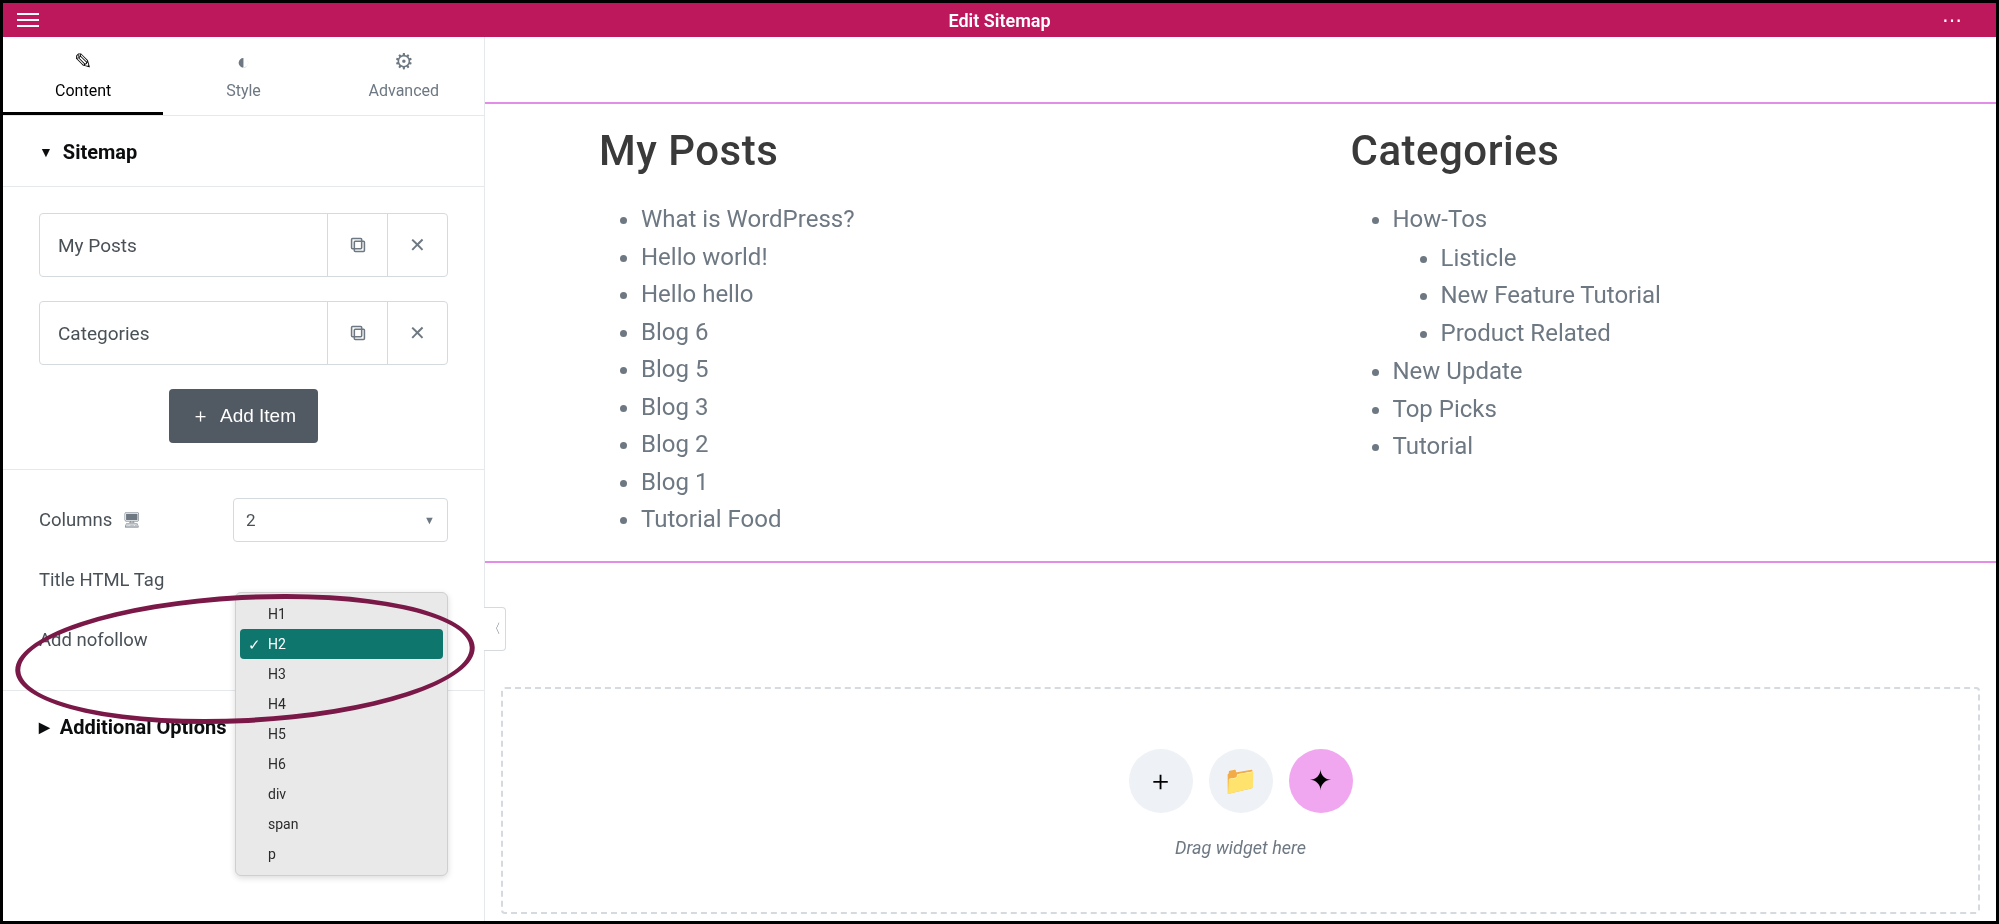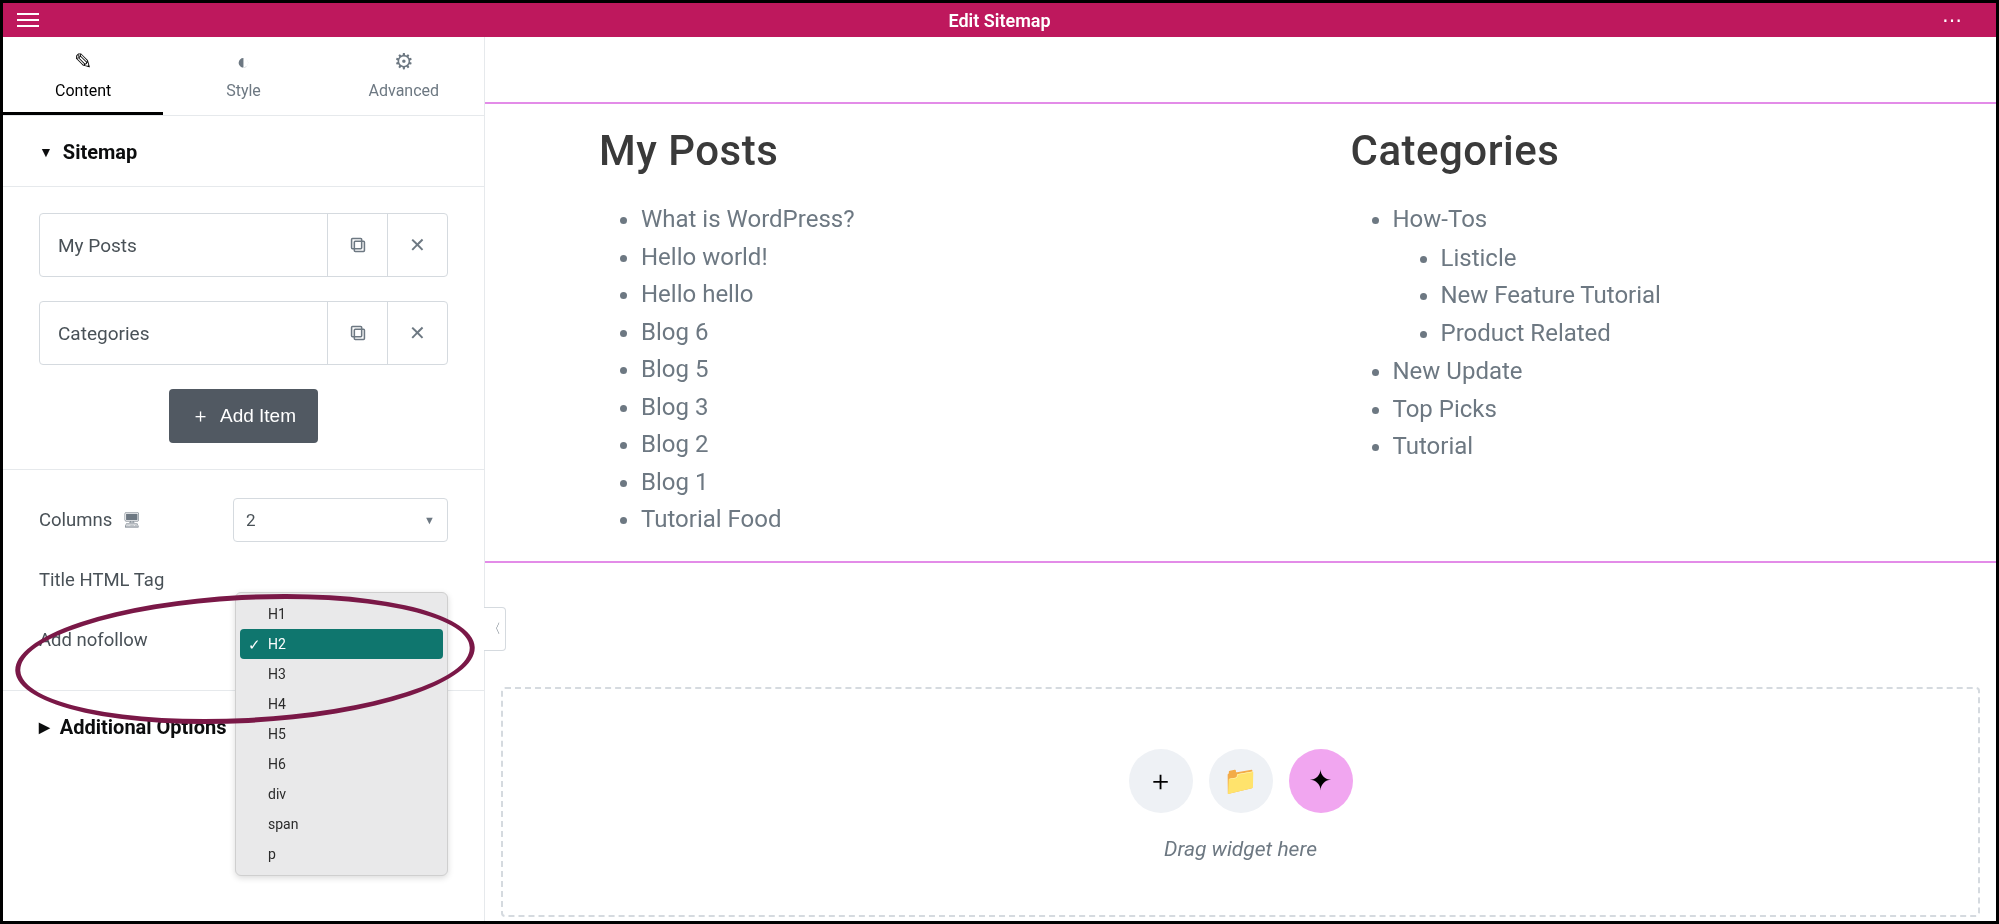--- a/index.html
+++ b/index.html
@@ -67,21 +67,21 @@
 .col h2 { font-size: 42px; font-weight: 500; color: #3a3a3a; margin-bottom: 26px; letter-spacing: .5px; }
 .col ul { list-style: disc; padding-left: 42px; color: #6d7882; font-size: 24px; line-height: 1.48; }
 .col ul ul { padding-left: 48px; margin-top: 2px; }
 .col li { padding: 1px 0; }
 
 .dropzone { margin: 124px 16px 0; border: 2px dashed #d5dadf; border-radius: 4px; padding: 60px 0 54px; display: flex; flex-direction: column; align-items: center; gap: 24px; }
 .drop-buttons { display: flex; gap: 16px; }
 .circle-btn { width: 64px; height: 64px; border-radius: 50%; background: #eef1f5; display: flex; align-items: center; justify-content: center; font-size: 28px; color: #000; cursor: pointer; }
 .circle-btn.folder { background: #eef1f5; }
 .circle-btn.ai { background: #f1a6f0; }
-.drop-text { font-style: italic; color: #6d7882; font-size: 21px; }
+.drop-text { font-style: italic; color: #6d7882; font-size: 18px; }
 
 svg.icon { width: 22px; height: 22px; }
 svg.icon path, svg.icon rect, svg.icon circle, svg.icon line { stroke: currentColor; stroke-width: 1.7; fill: none; }
 </style>
 </head>
 <body>
 
 <div class="topbar">
   <div class="topbar-left">
       <span class="burger"></span>

